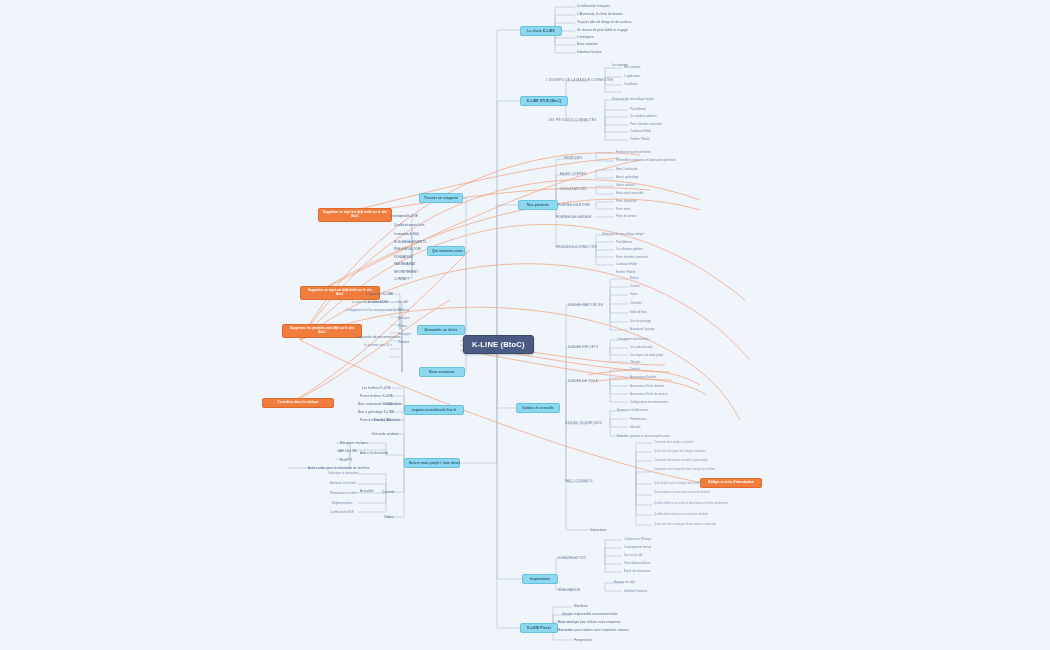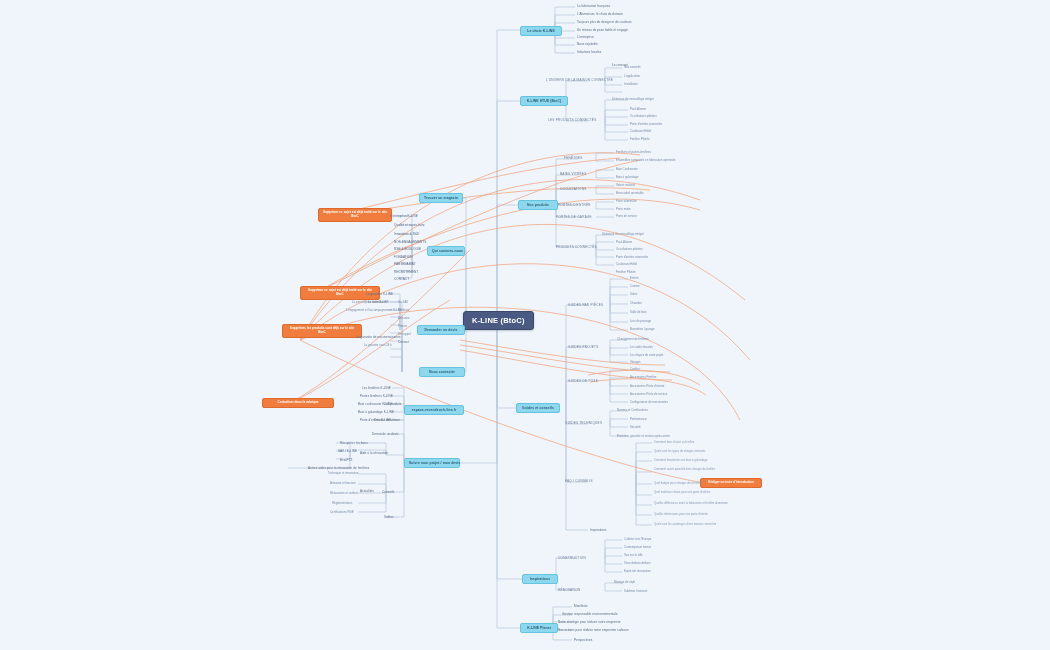--- a/index.html
+++ b/index.html
@@ -219,21 +219,21 @@
       <path d="M290 403 C 340 380, 400 330, 450 300"></path>
       <path d="M290 403 C 350 370, 420 300, 470 250"></path>
       <path d="M460 340 C 520 350, 600 365, 665 365"></path>
       <path d="M460 345 C 530 355, 610 372, 670 372"></path>
       <path d="M460 350 C 530 362, 615 380, 672 380"></path>
       <path d="M588 375 C 640 365, 680 372, 700 385"></path>
       <path d="M590 382 C 645 374, 688 382, 706 395"></path>
     </g>
   </svg>
 
-  <div class="node root" style="left:463px;top:311px;">K-LINE (BtoC)</div>
+  <div class="node root" style="left:463px;top:335px;">K-LINE (BtoC)</div>
 
   <div class="node cat" style="left:520px;top:26px;width:42px;">Le choix K-LINE</div>
   <div class="node cat" style="left:520px;top:96px;width:48px;">K-LINE STUD (BtoC)</div>
   <div class="node cat" style="left:518px;top:200px;width:40px;">Nos produits</div>
   <div class="node cat" style="left:419px;top:193px;width:44px;">Trouver un magasin</div>
   <div class="node cat" style="left:427px;top:246px;width:38px;">Qui sommes-nous</div>
   <div class="node cat" style="left:417px;top:325px;width:48px;">Demander un devis</div>
   <div class="node cat" style="left:419px;top:367px;width:46px;">Nous contacter</div>
   <div class="node cat" style="left:404px;top:405px;width:60px;">espace-revendeur.k-line.fr</div>
   <div class="node cat" style="left:516px;top:403px;width:44px;">Guides et conseils</div>

